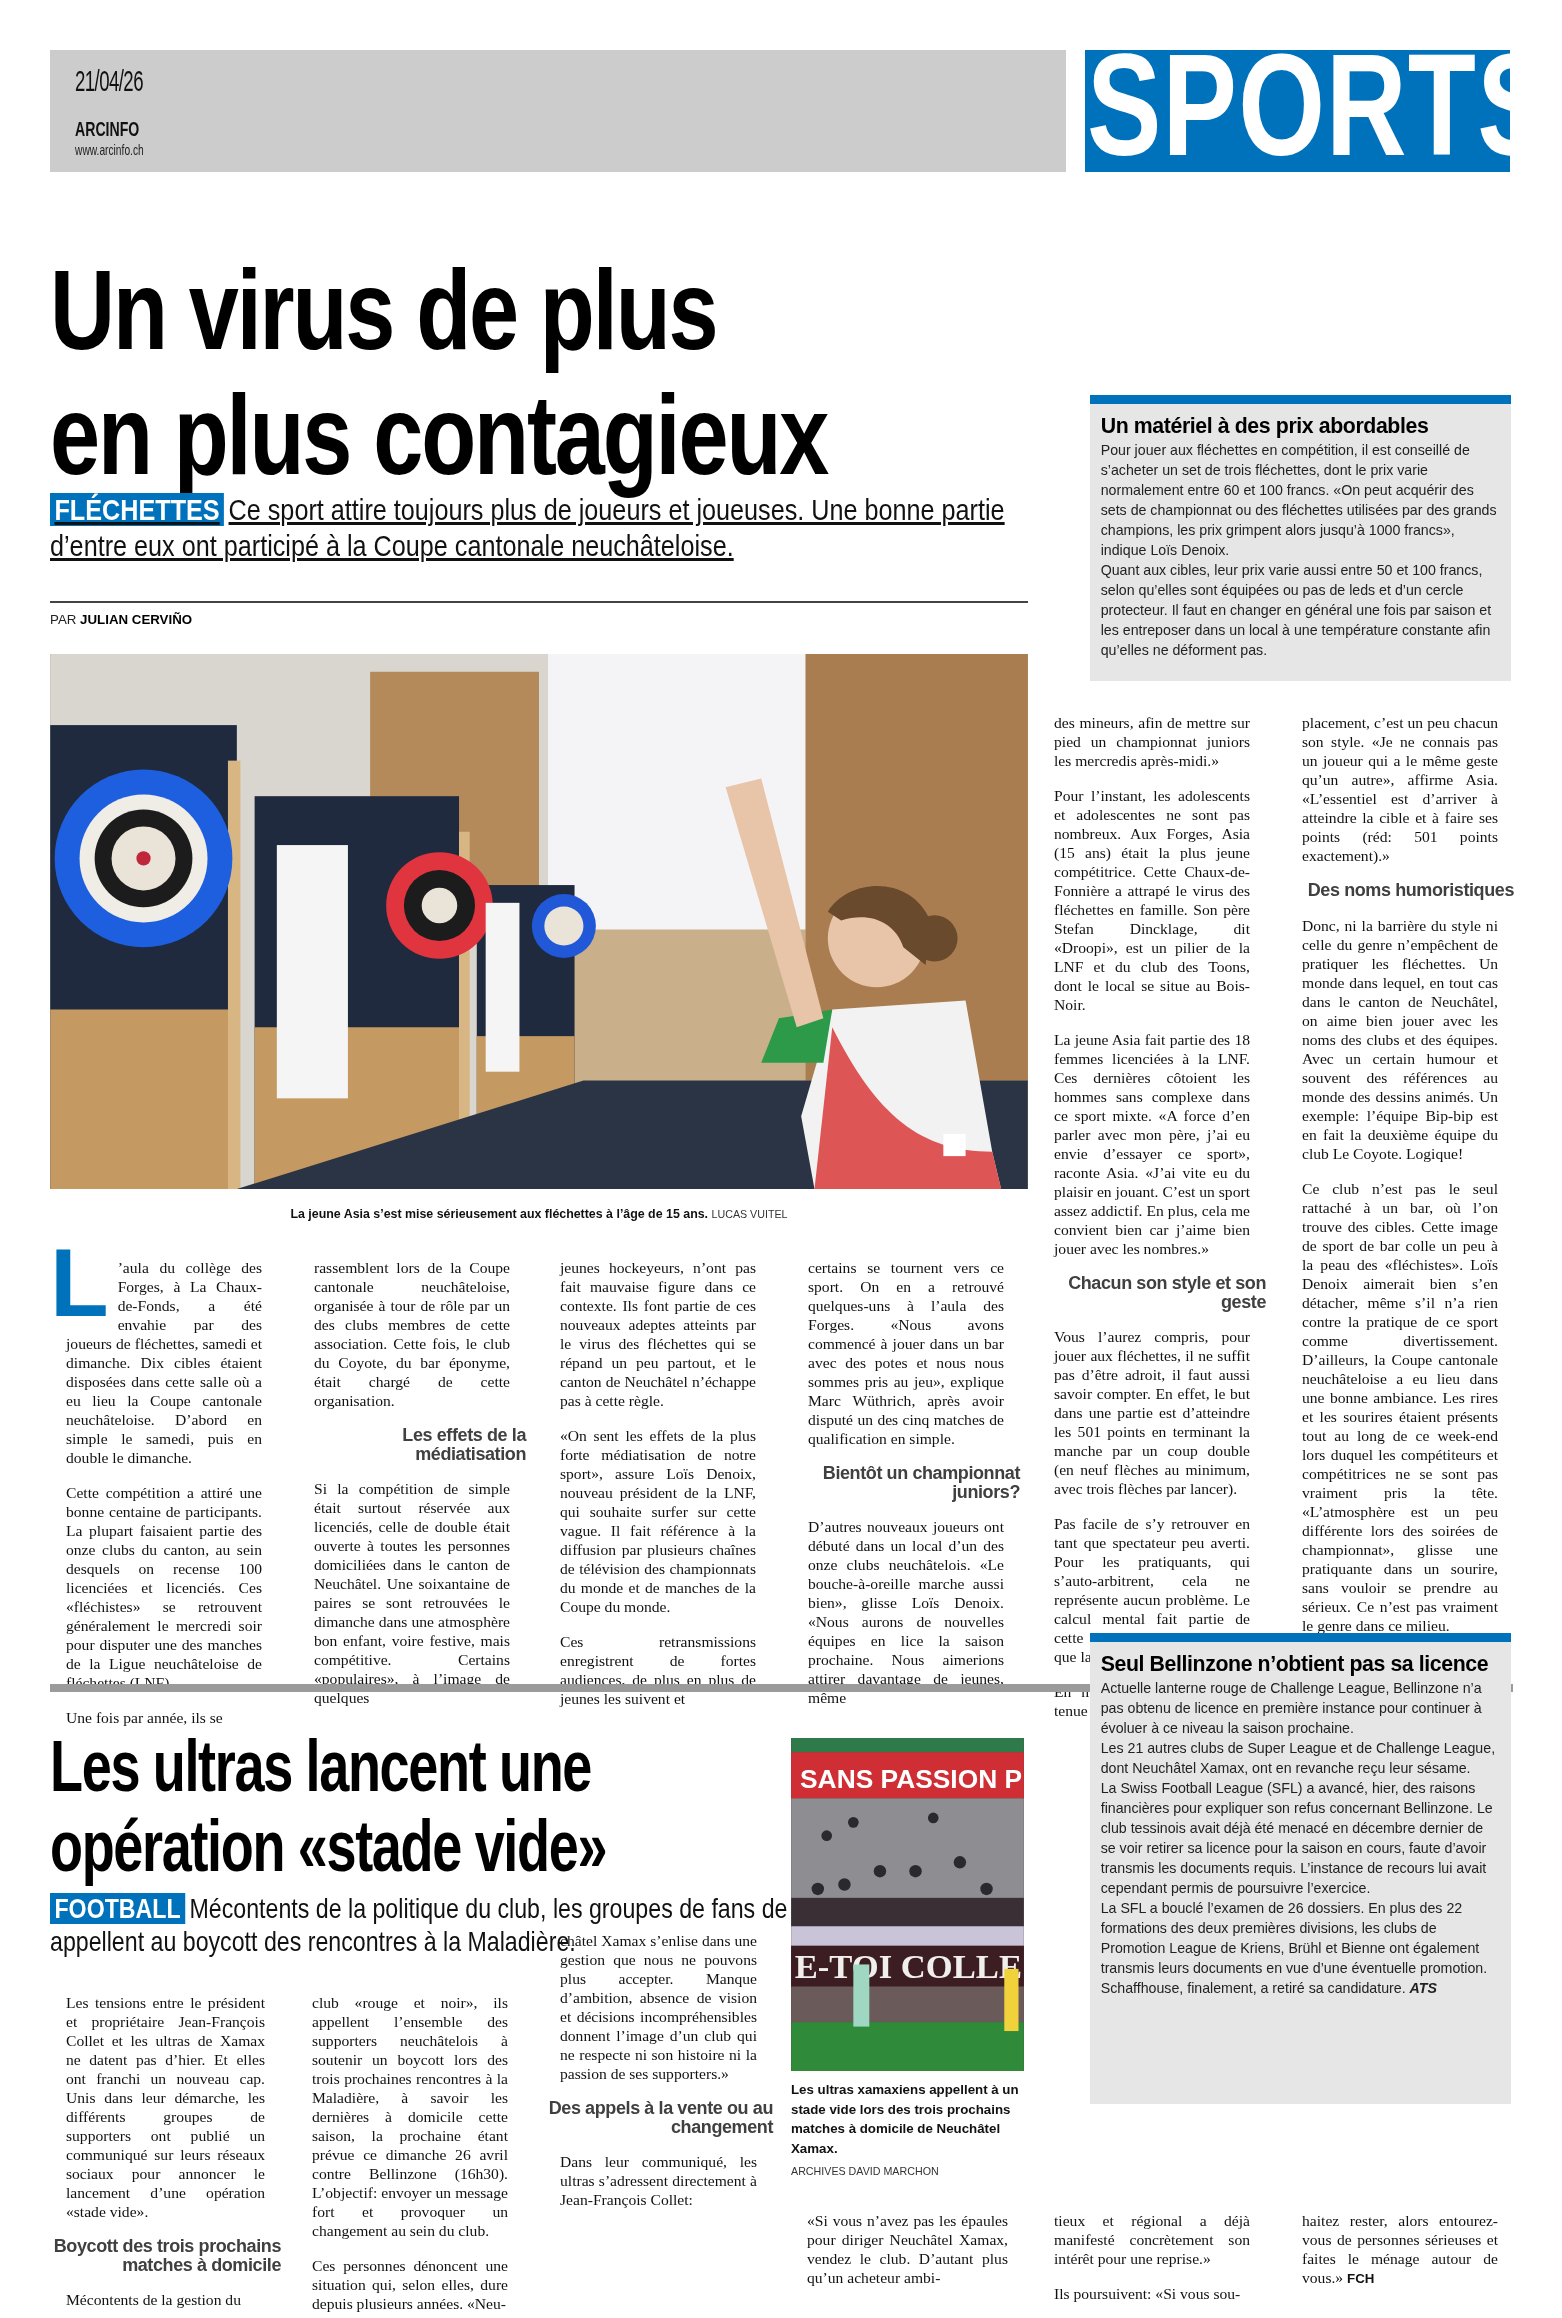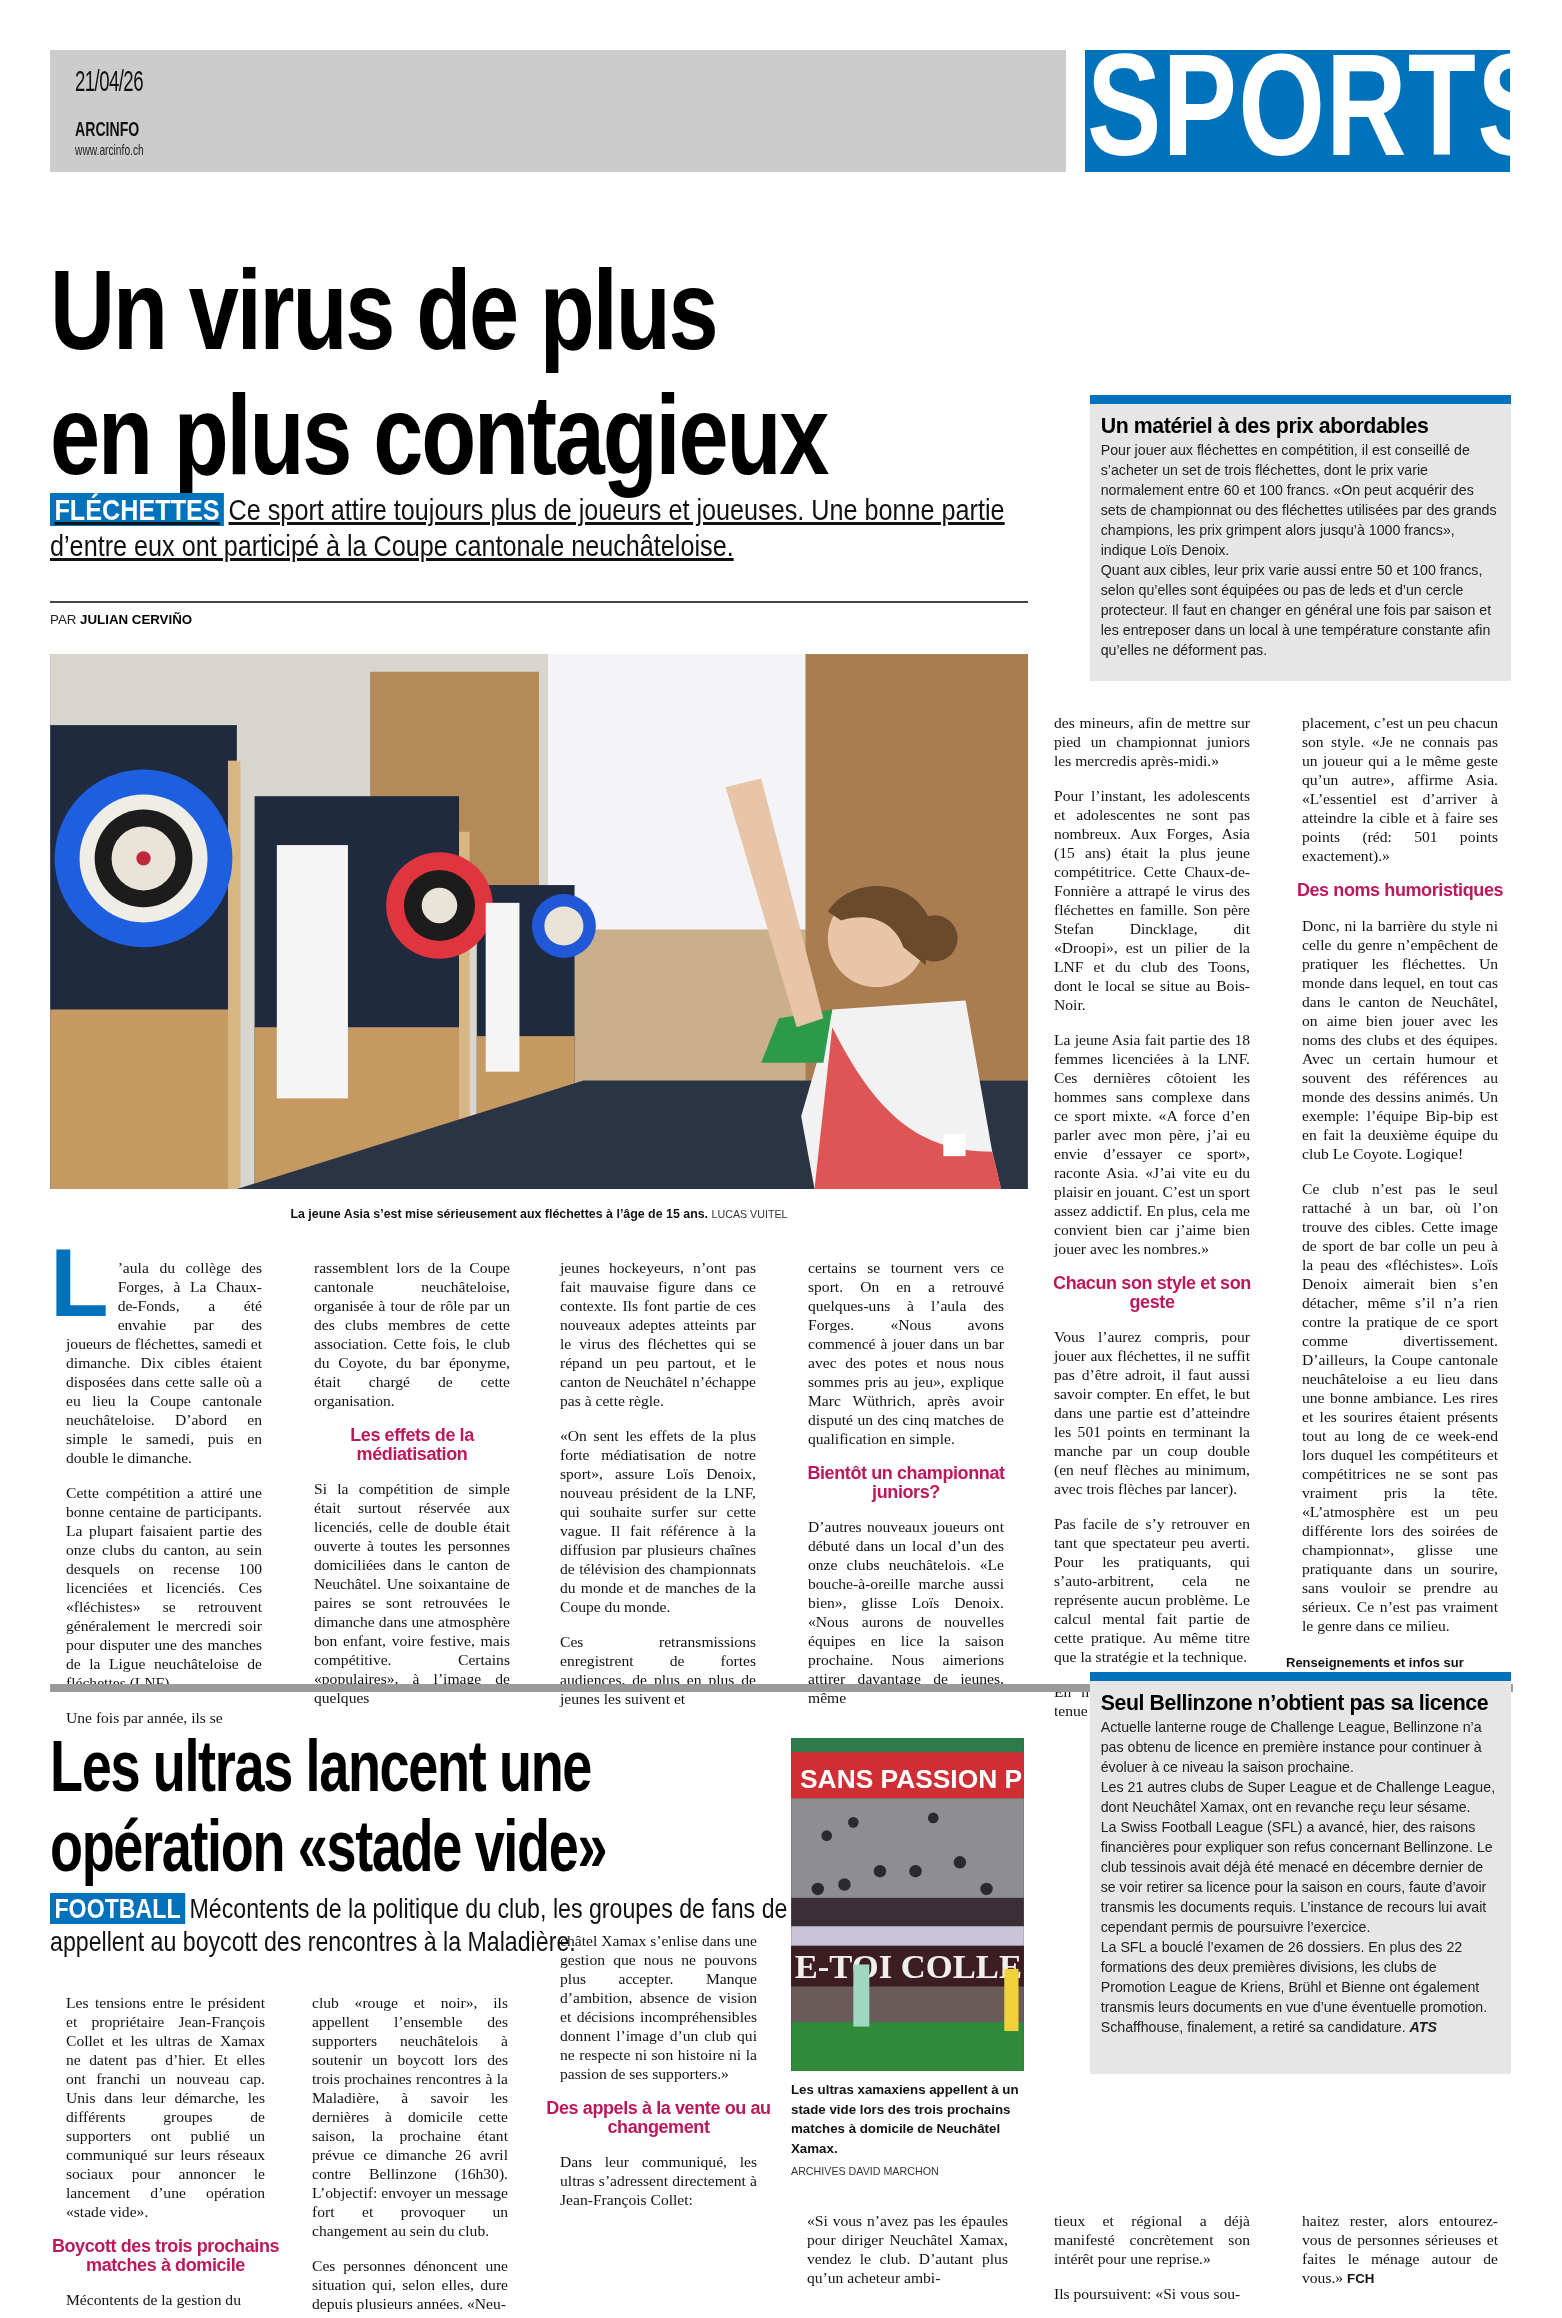--- a/index.html
+++ b/index.html
@@ -35,21 +35,21 @@
   
   .photo1 { position: absolute; left: 50px; top: 654px; width: 978px; height: 535px; overflow: hidden; background: #3a3f48; }
   .photo2 { position: absolute; left: 791px; top: 1738px; width: 233px; height: 333px; overflow: hidden; background: #7a2a2a; }
   .caption { position: absolute; font-size: 12.4px; line-height: 18px; color: #111; }
   .caption b { font-weight: bold; }
   .credit { font-size: 10.7px; color: #333; }
 
   
   .col { position: absolute; font-family: "Liberation Serif", serif; font-size: 15.6px; line-height: 19px; text-align: justify; color: #111; hyphens: auto; }
   .col p { margin: 16px; }
-  .col h3 { font-family: "Liberation Sans", sans-serif; font-size: 18px; line-height: 18.7px; font-weight: bold; margin-top: 16px; margin-bottom: 1.8px; text-align: center; letter-spacing: -0.4px; color: #be185d; }
+  .col h3 { font-family: "Liberation Sans", sans-serif; font-size: 18px; line-height: 18.7px; font-weight: bold; margin-top: 16px; margin-bottom: 1.8px; text-align: right; letter-spacing: -0.4px; color: #404040; }
   .col .info { font-family: "Liberation Sans", sans-serif; font-size: 13px; line-height: 19.6px; font-weight: bold; text-align: left; margin-top: 18px; }
   .dropcap { float: left; font-family: "Liberation Sans", sans-serif; color: #0072bc; font-size: 96px; line-height: 73px; font-weight: bold; margin: 3.6px 9px 0 0; }
 
   
   .box { position: absolute; background: #e6e6e6; border-top: 9px solid #0072bc; padding: 9px 10.7px 12.4px 10.7px; }
   .box h2 { font-family: "Liberation Sans", sans-serif; font-weight: bold; font-size: 21.3px; line-height: 27px; color: #000; letter-spacing: -0.4px; }
   .box p { font-family: "Liberation Sans", sans-serif; font-size: 14.2px; line-height: 20px; color: #222; }
   .box .src { font-weight: bold; font-style: italic; }
 
   .sep { position: absolute; height: 8px; background: #9b9b9b; }
@@ -212,21 +212,21 @@
     <rect x="0" y="320" width="262" height="55" fill="#2f8a3a"></rect>
     <rect x="70" y="255" width="18" height="70" fill="#9fd7c3"></rect>
     <rect x="240" y="260" width="16" height="70" fill="#f1d23a"></rect>
   </svg>
 </div>
 <div class="caption" style="left:791px; top:2080px; width:233px; font-size:13.3px; line-height:19.6px;">
   <b>Les ultras xamaxiens appellent à un stade vide lors des trois prochains matches à domicile de Neuchâtel Xamax.</b>
   <div class="credit" style="margin-top:3.6px;">ARCHIVES DAVID MARCHON</div>
 </div>
 
-<div class="box" style="left:1090px; top:1672px; width:421px; height:402px;">
+<div class="box" style="left:1090px; top:1633px; width:421px; height:471px;">
   <h2>Seul Bellinzone n’obtient pas sa licence</h2>
   <p>Actuelle lanterne rouge de Challenge League, Bellinzone n’a pas obtenu de licence en première instance pour continuer à évoluer à ce niveau la saison prochaine.</p>
   <p>Les 21 autres clubs de Super League et de Challenge League, dont Neuchâtel Xamax, ont en revanche reçu leur sésame.</p>
   <p>La Swiss Football League (SFL) a avancé, hier, des raisons financières pour expliquer son refus concernant Bellinzone. Le club tessinois avait déjà été menacé en décembre dernier de se voir retirer sa licence pour la saison en cours, faute d’avoir transmis les documents requis. L’instance de recours lui avait cependant permis de poursuivre l’exercice.</p>
   <p><span>La SFL a bouclé l’examen de 26 dossiers. En plus des 22 formations des deux premières divisions, les clubs de Promotion League de Kriens, Brühl et Bienne ont également transmis leurs documents en vue d’une éventuelle promotion. Schaffhouse, finalement, a retiré sa candidature.</span> <span class="src">ATS</span></p>
 </div>
 
 <div class="col" style="left:50px; top:1977px; width:231px;">
   <p>Les tensions entre le président et propriétaire Jean-François Collet et les ultras de Xamax ne datent pas d’hier. Et elles ont franchi un nouveau cap. Unis dans leur démarche, les différents groupes de supporters ont publié un communiqué sur leurs réseaux sociaux pour annoncer le lancement d’une opération «stade vide».</p>
   <h3>Boycott des trois prochains matches à domicile</h3>

